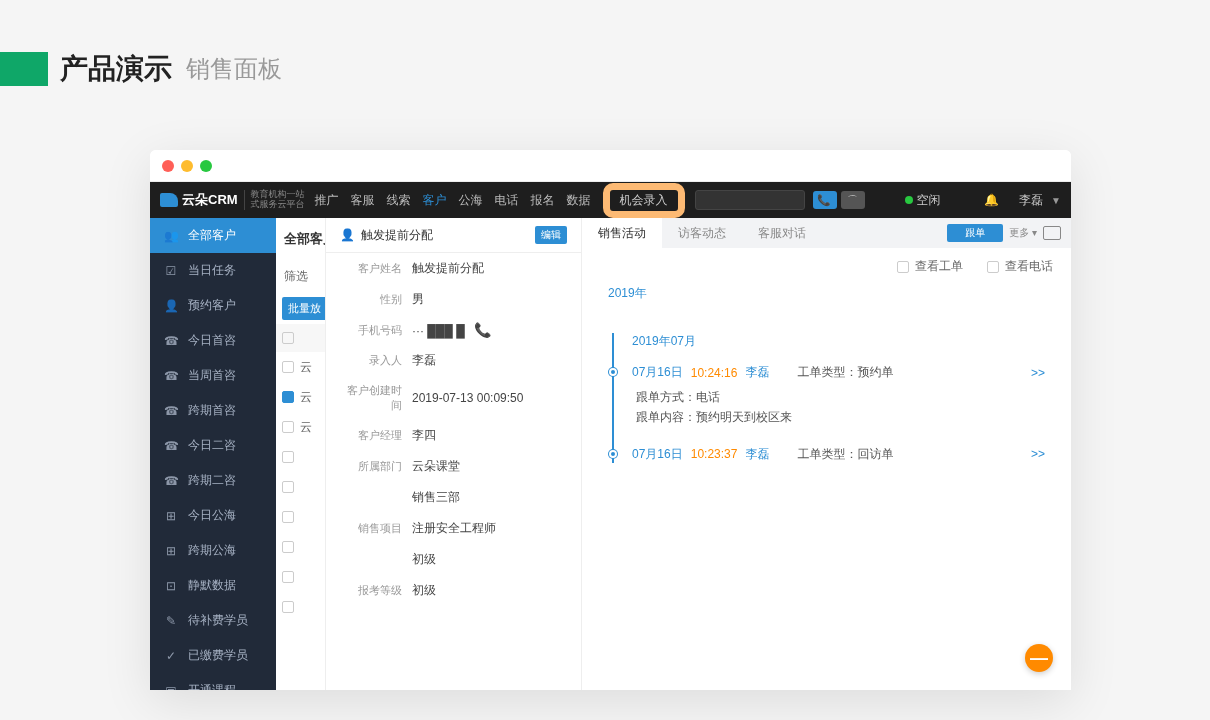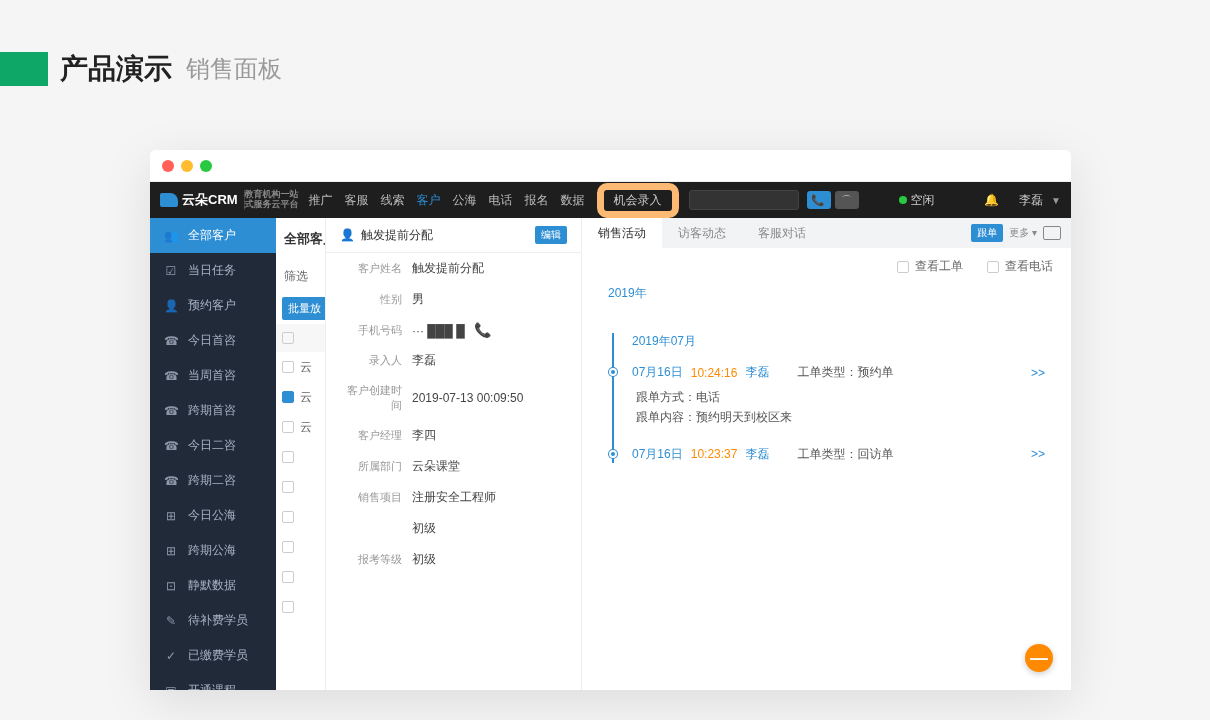--- a/index.html
+++ b/index.html
@@ -17,21 +17,21 @@
     .mac-dot { width: 12px; height: 12px; border-radius: 50%; }
     .mac-red { background: #ff5f57; }
     .mac-yellow { background: #febc2e; }
     .mac-green { background: #28c840; }
 
     
     .topnav { height: 36px; background: #1e1e1e; color: #ccc; display: flex; align-items: center; font-size: 12px; padding: 0 10px; }
     .logo { display: flex; align-items: center; margin-right: 10px; }
     .logo-icon { width: 18px; height: 14px; background: #2d8ed4; border-radius: 2px 8px 2px 2px; margin-right: 4px; }
     .logo-text { color: #fff; font-weight: 700; font-size: 13px; }
-    .logo-sub { font-size: 9px; color: #888; line-height: 1.1; margin-left: 6px; border-left: 1px solid #444; padding-left: 0; font-weight: bold; }
+    .logo-sub { font-size: 9px; color: #888; line-height: 1.1; margin-left: 6px; border-left: 1px solid #444; padding-left: 6px; }
     .nav-items { display: flex; gap: 12px; }
     .nav-item { color: #bbb; cursor: pointer; }
     .nav-item.active { color: #2d8ed4; }
     .pill-btn { border: 7px solid #fdba74; border-radius: 10px; padding: 2px 10px; margin-left: 12px; cursor: pointer; }
     .search-box { width: 110px; height: 20px; background: #333; border: 1px solid #444; border-radius: 3px; margin-left: 10px; }
     .phone-btns { display: flex; gap: 4px; margin-left: 8px; }
     .phone-btn { width: 24px; height: 18px; border-radius: 3px; display: flex; align-items: center; justify-content: center; font-size: 11px; }
     .phone-on { background: #2d8ed4; color: #fff; }
     .phone-off { background: #555; color: #ccc; }
     .status-dot { width: 8px; height: 8px; background: #28c840; border-radius: 50%; margin-left: 40px; }
@@ -69,21 +69,21 @@
     .field-label { width: 62px; text-align: right; color: #999; font-size: 11px; margin-right: 10px; }
     .field-val { color: #444; font-size: 12px; }
     .phone-icon { color: #28c840; margin-left: 10px; font-size: 14px; }
 
     
     .activity-col { flex: 1; background: #fff; font-size: 12px; position: relative; }
     .tab-bar { display: flex; align-items: center; background: #f2f3f5; height: 30px; padding: 0 0 0 0; }
     .tab { padding: 0 16px; height: 100%; display: flex; align-items: center; color: #888; cursor: pointer; }
     .tab.active { background: #fff; color: #333; }
     .tab-right { margin-left: auto; display: flex; align-items: center; gap: 6px; padding-right: 10px; }
-    .mini-badge { background: #2d8ed4; color: #fff; font-size: 10px; padding: 2px 6px; border-radius: 2px; }
+    .mini-badge { background: #2d8ed4; color: #fff; font-size: 10px; padding: 2px 18px; border-radius: 2px; }
     .more-txt { font-size: 10px; color: #888; }
     .panel-icon { width: 18px; height: 14px; border: 1px solid #888; border-radius: 2px; }
 
     .filter-row { display: flex; justify-content: flex-end; padding: 10px 18px; gap: 24px; color: #666; }
     .chk-label { display: flex; align-items: center; gap: 6px; }
 
     .timeline { padding: 0 26px 0 26px; }
     .year-label { color: #2d8ed4; font-size: 12px; margin: 0 0 18px 0; }
     .month-wrap { border-left: 2px solid #2d8ed4; margin-left: 4px; padding-left: 18px; position: relative; margin-top: 31px; }
     .month-label { color: #2d8ed4; font-size: 12px; margin-bottom: 14px; }
@@ -288,20 +288,24 @@
           </div>
           <div class="field-row">
             <div class="field-label">客户经理</div>
             <div class="field-val">李四</div>
           </div>
           <div class="field-row">
             <div class="field-label">所属部门</div>
             <div class="field-val">云朵课堂</div>
           </div>
           <div class="field-row">
+            <div class="field-label"></div>
+            <div class="field-val">销售三部</div>
+          </div>
+          <div class="field-row">
             <div class="field-label">销售项目</div>
             <div class="field-val">注册安全工程师</div>
           </div>
           <div class="field-row">
             <div class="field-label"></div>
             <div class="field-val">初级</div>
           </div>
           <div class="field-row">
             <div class="field-label">报考等级</div>
             <div class="field-val">初级</div>

